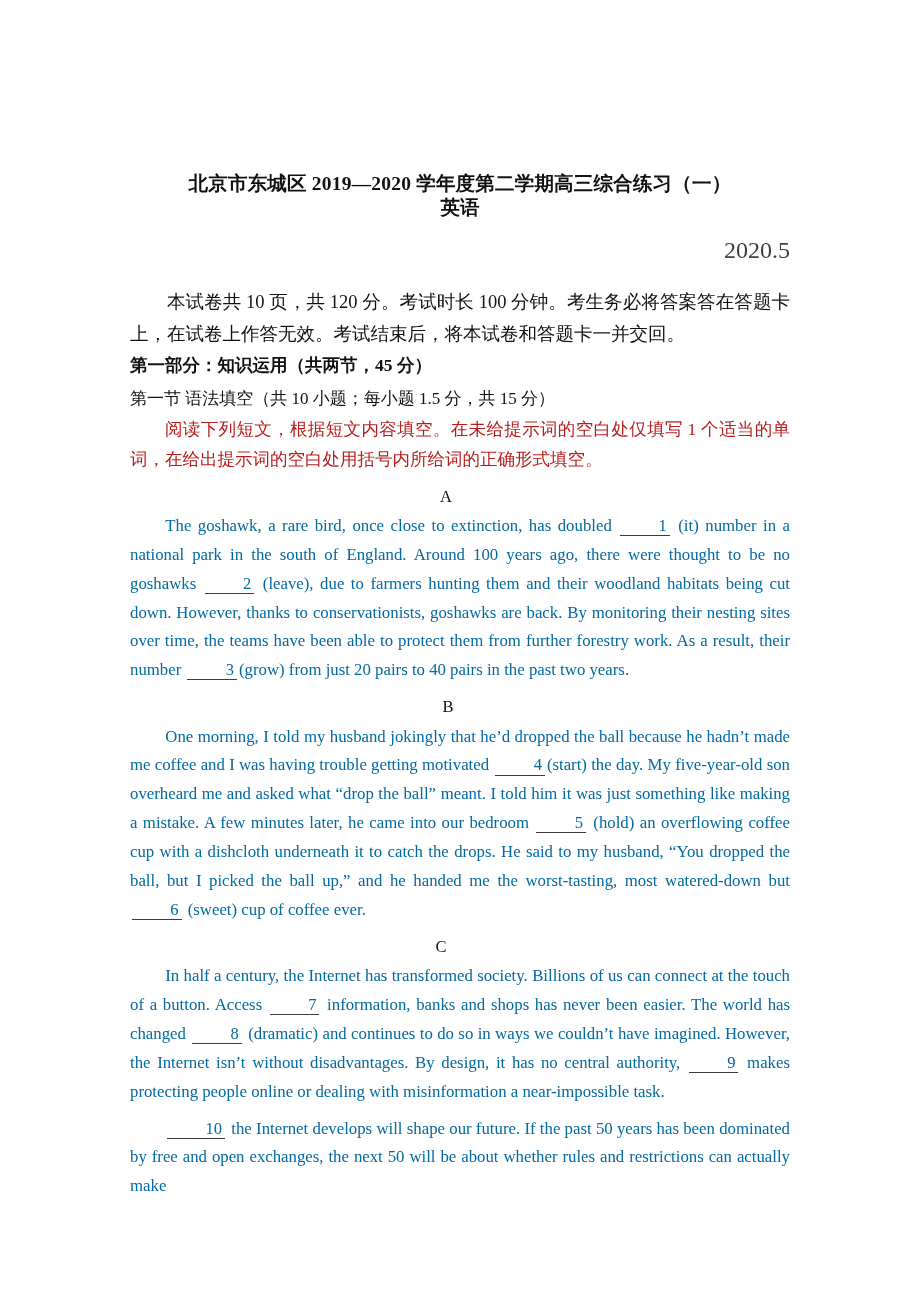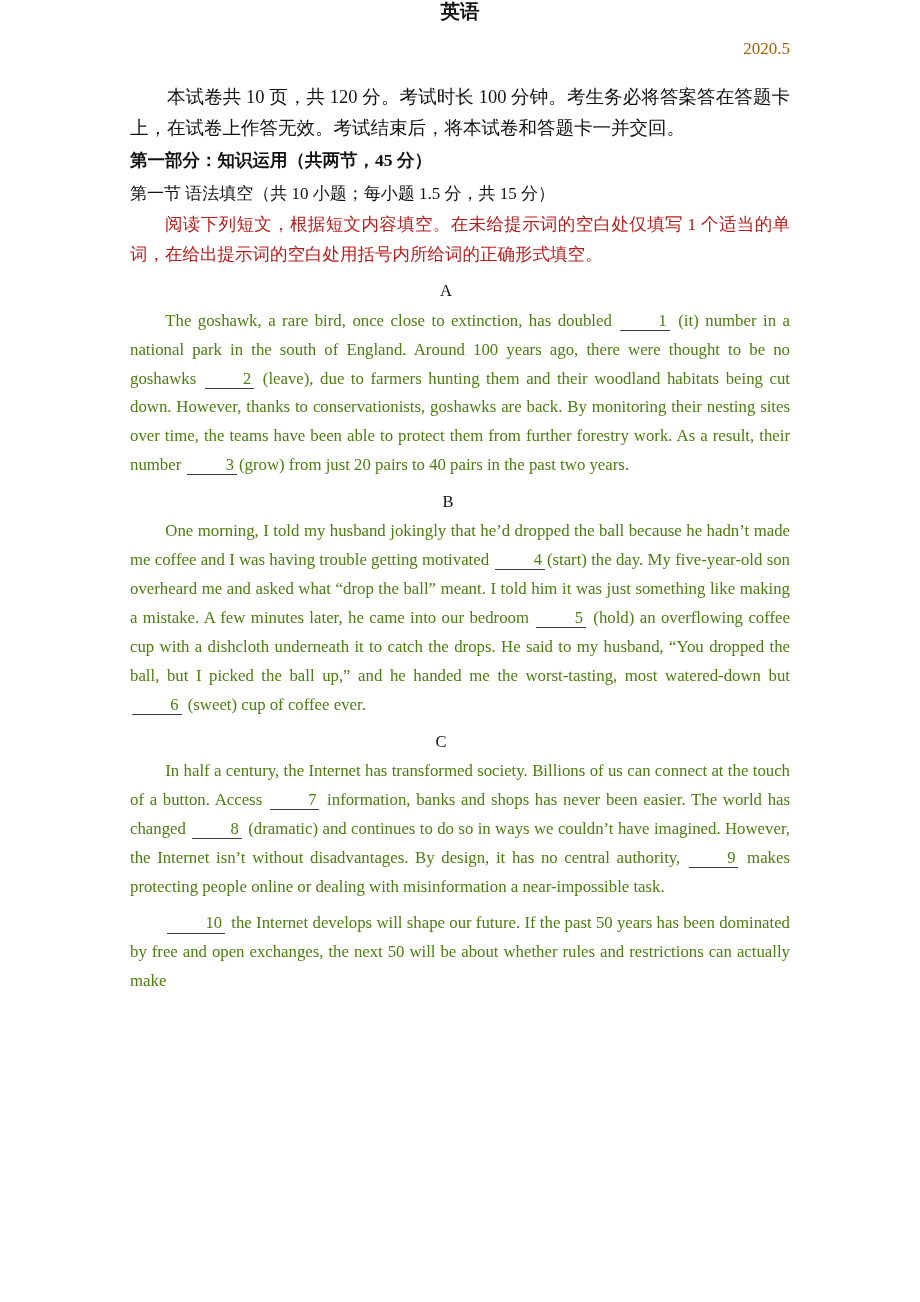--- a/index.html
+++ b/index.html
@@ -42,23 +42,23 @@
   .doc-subtitle {
     text-align: center;
     font-weight: bold;
     font-size: 19.5px;
     line-height: 1.25;
     color: #111;
   }
   .doc-date {
     margin-top: 14px;
     text-align: right;
-    font-size: 17px;
+    font-size: 24px;
     line-height: 1.25;
-    color: #a16207;
+    color: #404040;
   }
 
   
   .instructions {
     margin-top: 22px;
     font-size: 18.5px;
     line-height: 1.72;
     text-align: justify;
     text-indent: 2em;
     text-justify: inter-ideograph;
@@ -98,21 +98,21 @@
     color: #111;
   }
   .passage-letter.b-letter { margin-right: 24px; }
   .passage-letter.c-letter { margin-right: 38px; }
 
   .passage {
     font-size: 16.8px;
     line-height: 1.72;
     text-align: justify;
     text-indent: 2.1em;
-    color: #4d7c0f;
+    color: #0369a1;
     hyphens: none;
   }
   .passage.tight { margin-top: 1px; }
 
   
   .blank {
     display: inline-block;
     border-bottom: 1px solid #3c3c3c;
     text-align: center;
     min-width: 34px;
@@ -122,20 +122,21 @@
     font-size: 16.5px;
   }
   .blank.wide { min-width: 42px; margin-top: 12px; }
 </style>
 </head>
 <body>
 
 <div class="page">
   <div class="content">
 
+    <div class="doc-title">北京市东城区 2019—2020 学年度第二学期高三综合练习（一）</div>
     <div class="doc-subtitle">英语</div>
     <div class="doc-date">2020.5</div>
 
     <div class="instructions">本试卷共 10 页，共 120 分。考试时长 100 分钟。考生务必将答案答在答题卡上，在试卷上作答无效。考试结束后，将本试卷和答题卡一并交回。</div>
 
     <div class="part-heading">第一部分：知识运用（共两节，45 分）</div>
     <div class="section-heading">第一节 语法填空（共 10 小题；每小题 1.5 分，共 15 分）</div>
     <div class="section-directions">阅读下列短文，根据短文内容填空。在未给提示词的空白处仅填写 1 个适当的单词，在给出提示词的空白处用括号内所给词的正确形式填空。</div>
 
     <div class="passage-letter">A</div>

